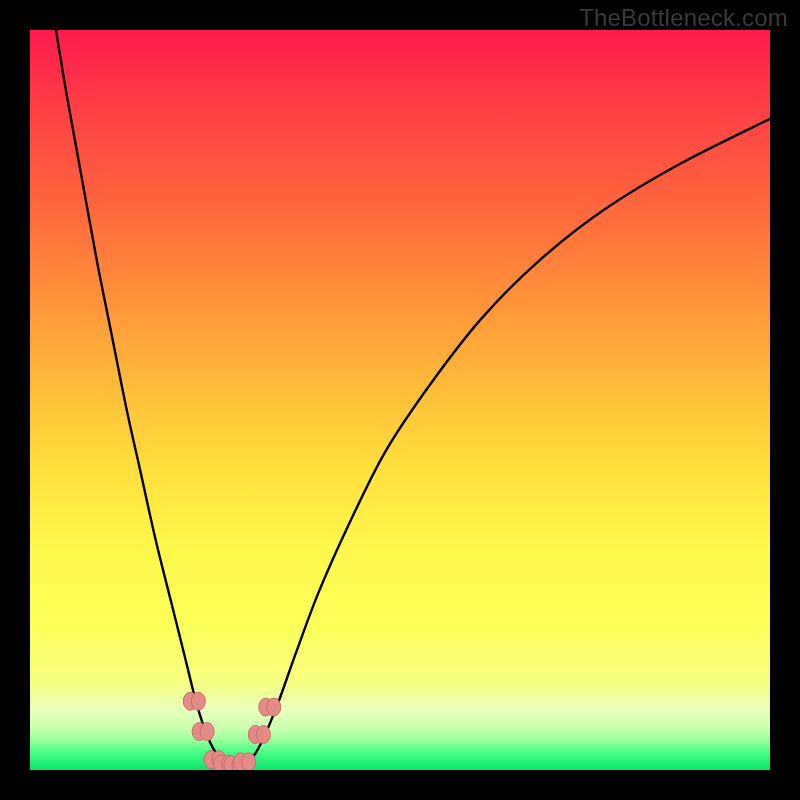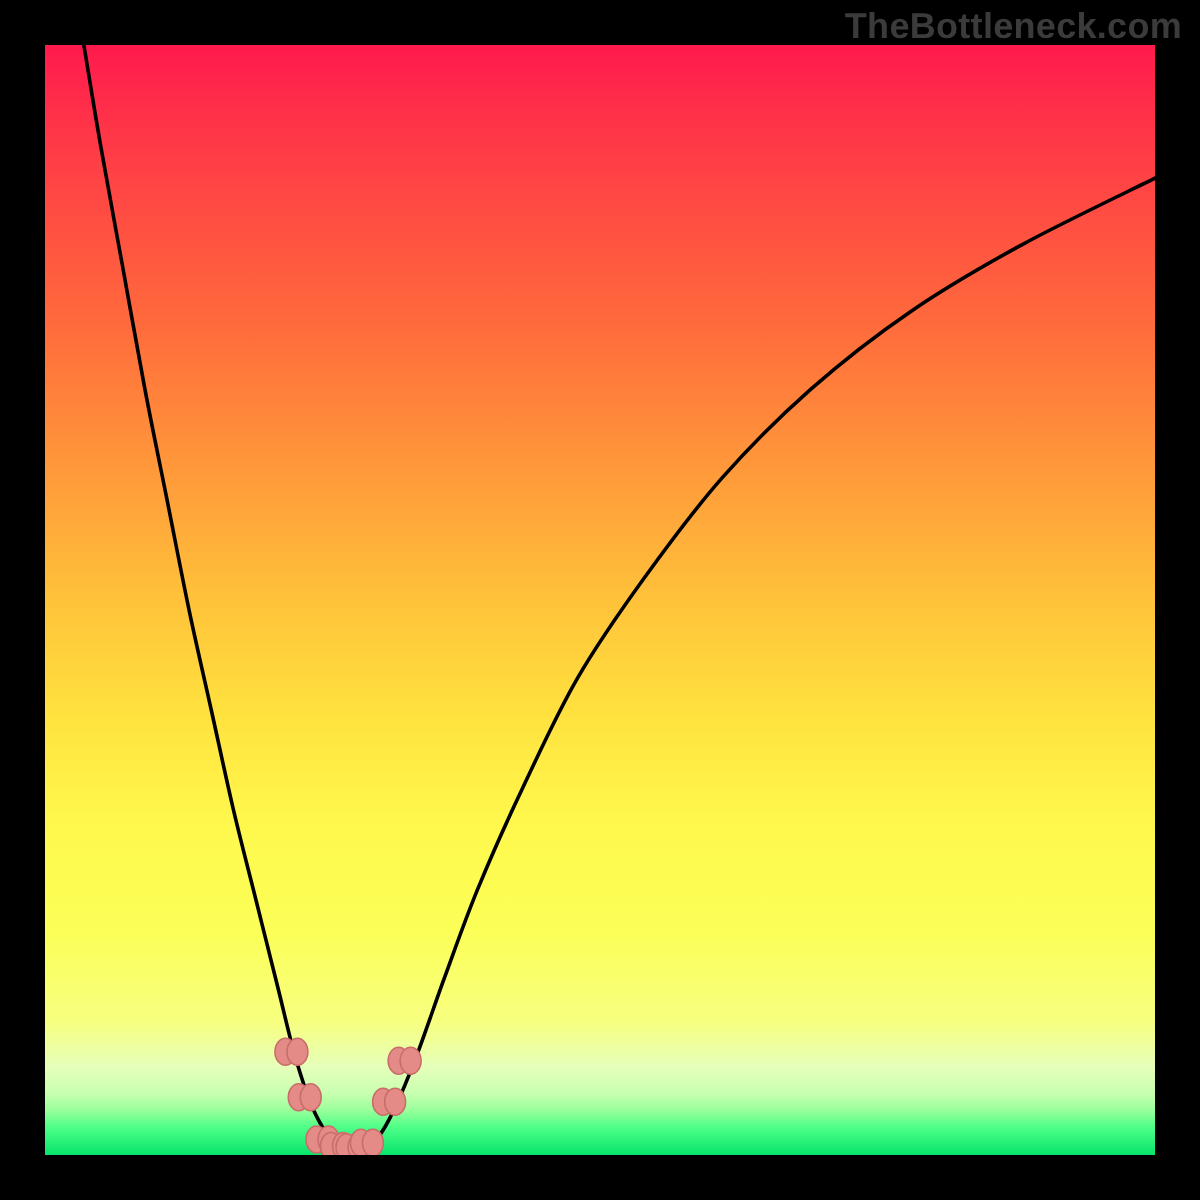--- a/index.html
+++ b/index.html
@@ -46,21 +46,21 @@
       #08e46a 100%
     );
   }
   .watermark {
     position: absolute;
     top: 4px;
     right: 12px;
     color: #3b3b3b;
     font-size: 24px;
     letter-spacing: 0.2px;
-    font-weight: 700;
+    font-weight: 400;
     user-select: none;
   }
   svg.curve {
     position: absolute;
     left: 0; top: 0;
     width: 740px; height: 740px;
     overflow: visible;
   }
   .marker {
     fill: #e48b87;

